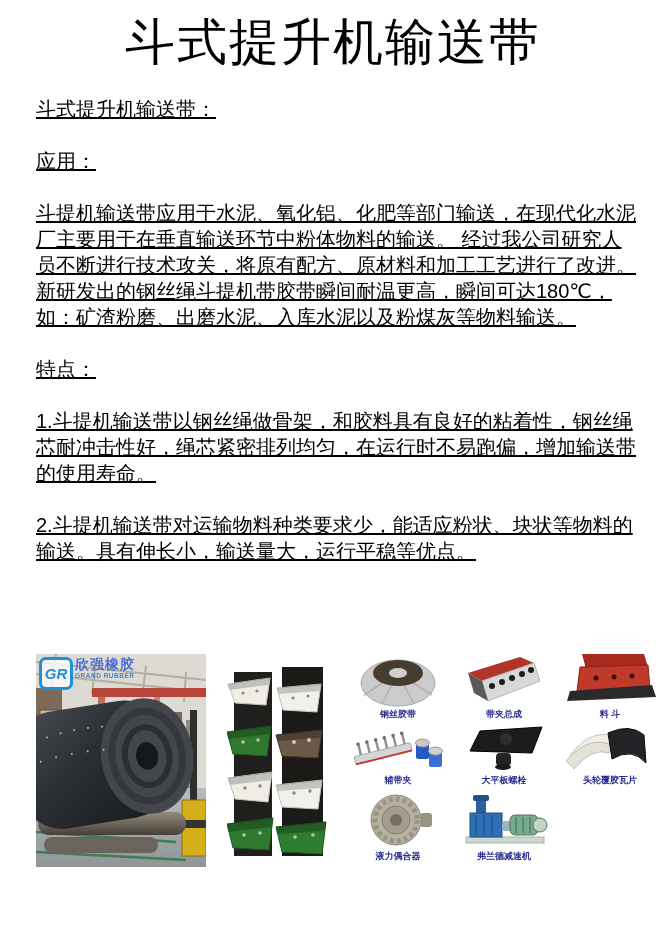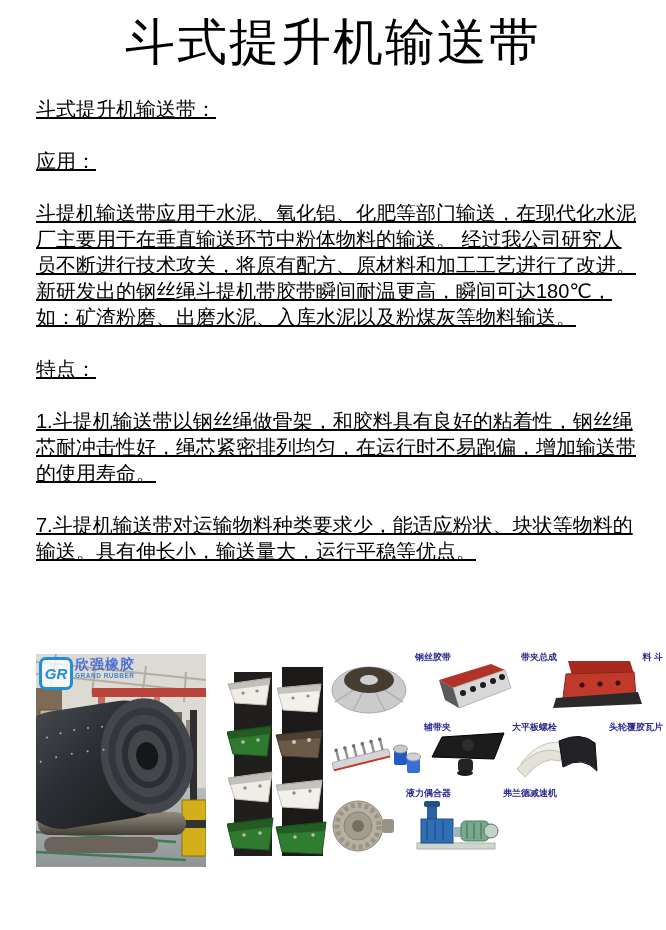--- a/index.html
+++ b/index.html
@@ -14,38 +14,38 @@
   .photo-left svg{display:block;}
   .logo{position:absolute;top:3px;left:3px;display:flex;gap:2px;align-items:flex-start;}
   .logo-mark{width:28px;height:27px;border:3px solid #1e90d6;border-radius:7px;
         background:rgba(255,255,255,.78);color:#1e90d6;font-weight:800;font-size:15px;
         font-style:italic;display:flex;align-items:center;justify-content:center;}
   .logo-cn{color:#1d4ed8;font-size:14px;font-weight:700;opacity:.75;letter-spacing:1px;line-height:15px;}
   .logo-en{color:#1b74c4;font-size:6.5px;font-weight:700;opacity:.8;letter-spacing:.5px;}
   .photo-mid{position:absolute;left:227px;top:662px;width:104px;height:197px;}
   .grid{position:absolute;left:345px;top:652px;width:318px;display:grid;
         grid-template-columns:106px 106px 106px;grid-template-rows:70px 66px 76px;}
-  .cell{display:flex;flex-direction:row;justify-content:flex-end;}
+  .cell{display:flex;flex-direction:column;align-items:center;justify-content:flex-end;}
   .cell .pic{flex:1;display:flex;align-items:center;justify-content:center;width:100%;}
   .cell .cap{font-size:9px;font-weight:700;color:#2b2b8f;line-height:11px;padding-bottom:2px;white-space:nowrap;}
 </style>
 </head>
 <body>
 
 <div class="page">
 
   <h1 class="main-title">斗式提升机输送带</h1>
 
   <div class="doc">
     <p>斗式提升机输送带：</p>
     <p>应用：</p>
     <p>斗提机输送带应用于水泥、氧化铝、化肥等部门输送，在现代化水泥厂主要用于在垂直输送环节中粉体物料的输送。 经过我公司研究人员不断进行技术攻关，将原有配方、原材料和加工工艺进行了改进。新研发出的钢丝绳斗提机带胶带瞬间耐温更高，瞬间可达180℃，如：矿渣粉磨、出磨水泥、入库水泥以及粉煤灰等物料输送。</p>
     <p>特点：</p>
     <p>1.斗提机输送带以钢丝绳做骨架，和胶料具有良好的粘着性，钢丝绳芯耐冲击性好，绳芯紧密排列均匀，在运行时不易跑偏，增加输送带的使用寿命。</p>
-    <p>7.斗提机输送带对运输物料种类要求少，能适应粉状、块状等物料的输送。具有伸长小，输送量大，运行平稳等优点。</p>
+    <p>2.斗提机输送带对运输物料种类要求少，能适应粉状、块状等物料的输送。具有伸长小，输送量大，运行平稳等优点。</p>
   </div>
 
   <div class="photo-left">
     <svg width="170" height="213" viewBox="0 0 170 213">
       <defs>
         <linearGradient id="rollG" x1="0" y1="0" x2="1" y2="1">
           <stop offset="0" stop-color="#4a4e53"></stop>
             <stop offset=".45" stop-color="#2b2e32"></stop>
             <stop offset="1" stop-color="#17191c"></stop>
         </linearGradient>

